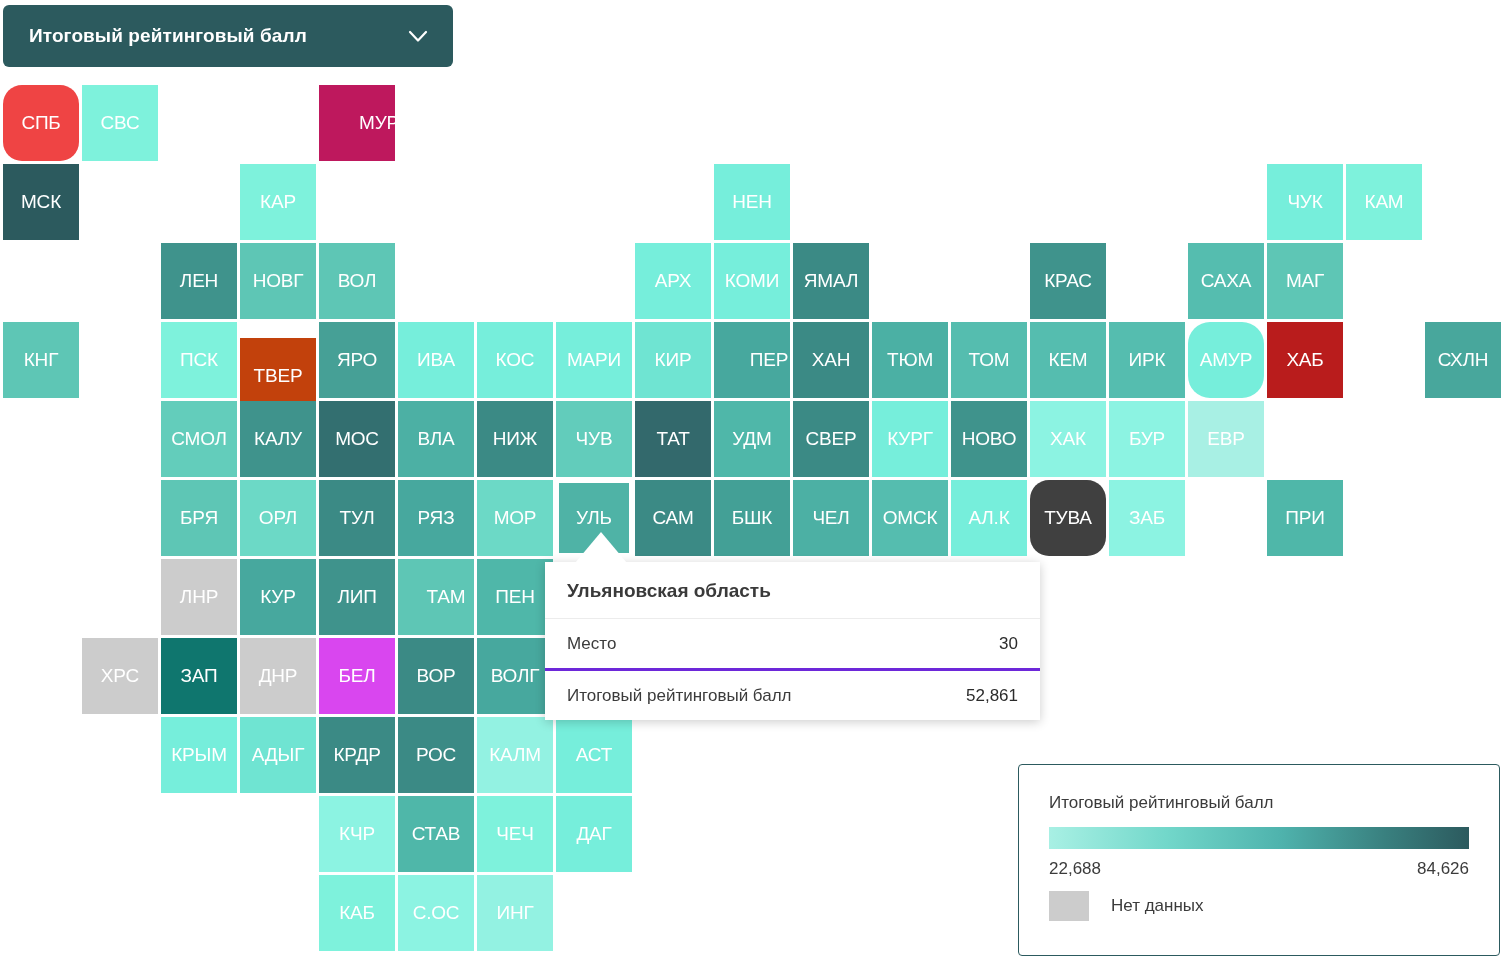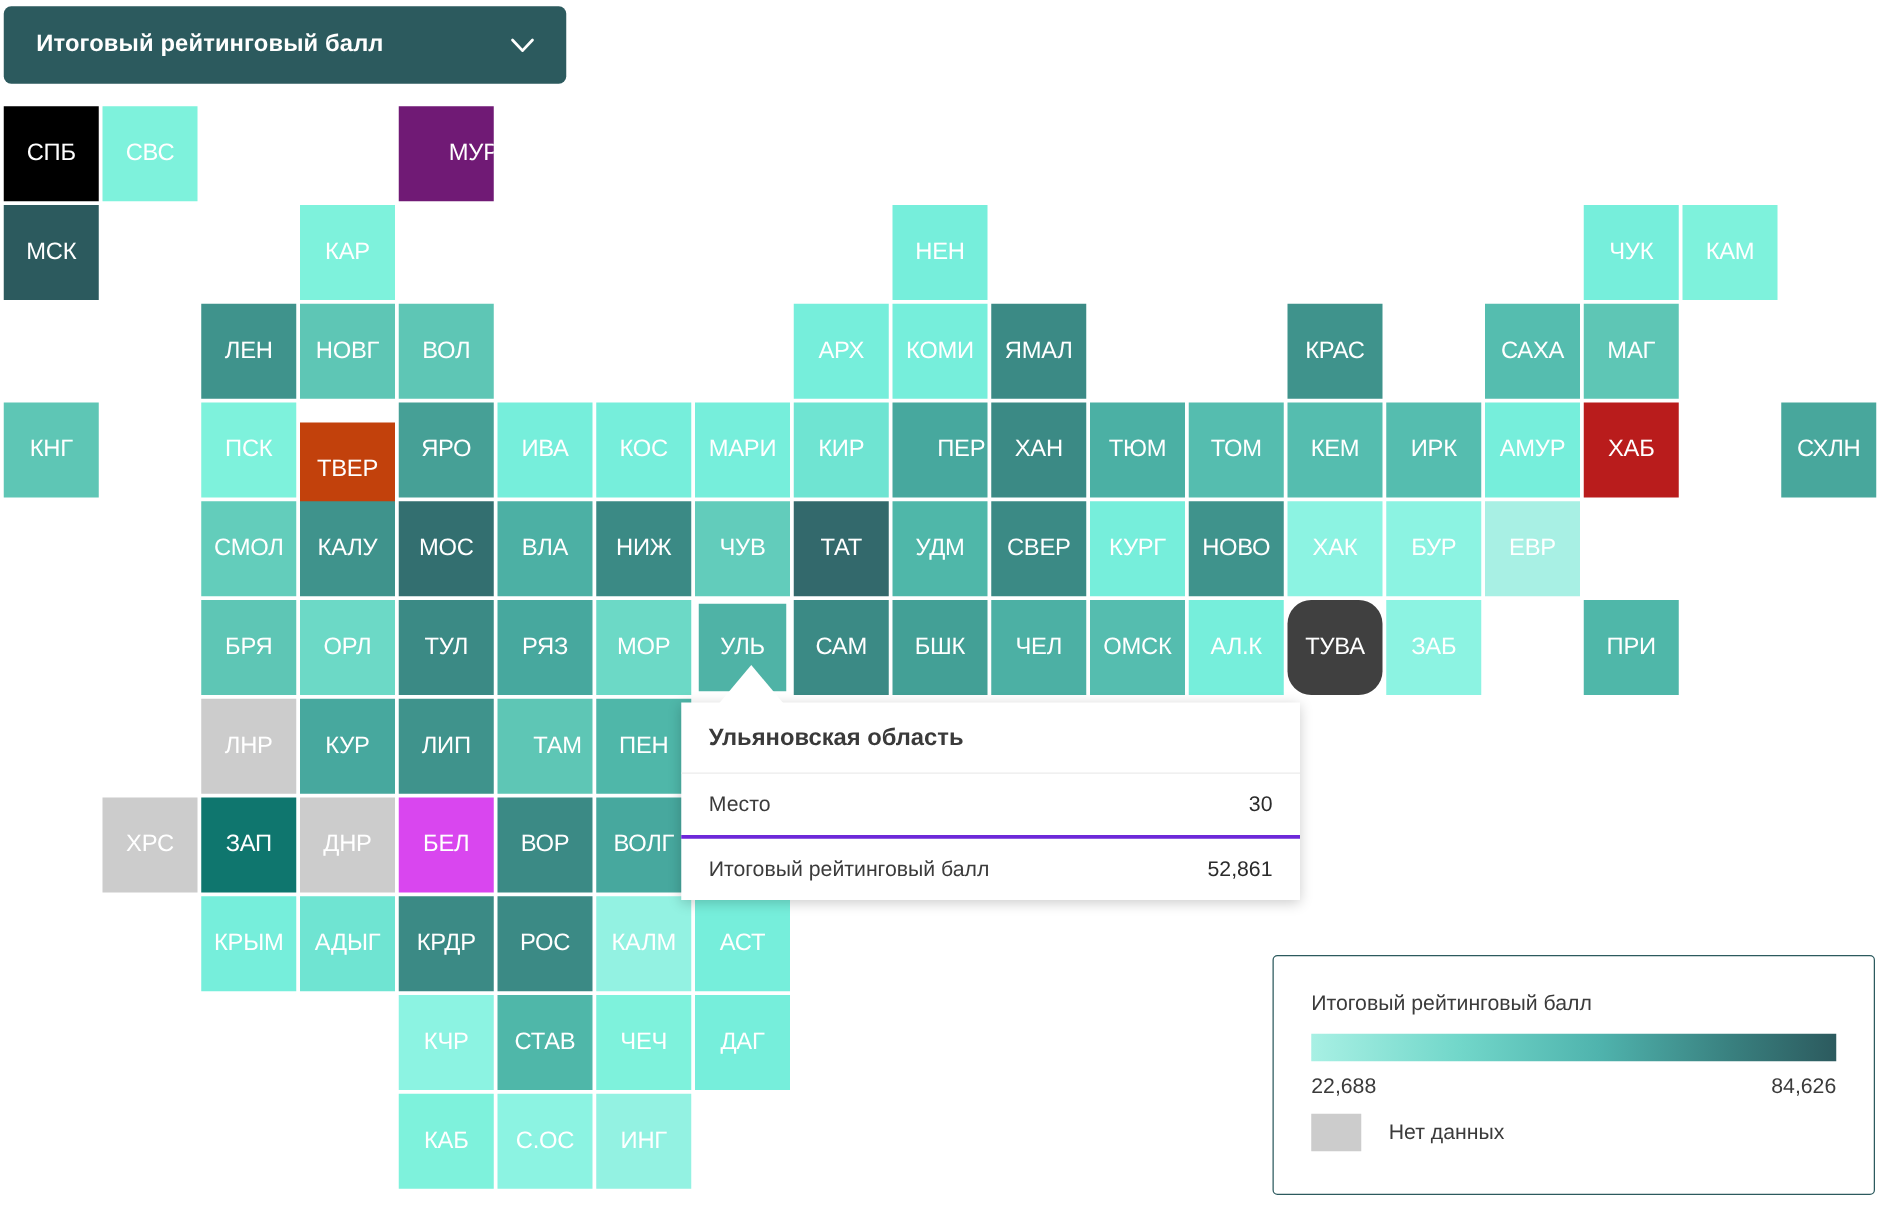--- a/index.html
+++ b/index.html
@@ -147,23 +147,23 @@
   <div class="selector">
     <span class="selector-label">Итоговый рейтинговый балл</span>
     <span class="chevron">
       <svg viewBox="0 0 26 26" width="26" height="26" aria-hidden="true">
         <path d="M5 9 L13 17.5 L21 9" fill="none" stroke="#ffffff" stroke-width="2.2" stroke-linecap="round" stroke-linejoin="round"></path>
       </svg>
     </span>
   </div>
 
   <div class="grid" id="tile-grid">
-      <div class="tile" style="left: 3px; top: 85px; background: #000000;">СПБ</div>
+      <div class="tile" style="left: 3px; top: 85px; background: #ef4444; border-radius: 19px;">СПБ</div>
       <div class="tile" style="left: 82px; top: 85px; background: rgb(126, 242, 220);">СВС</div>
-      <div class="tile" style="left: 319px; top: 85px; background: #701a75; padding-left: 44px;">МУР</div>
+      <div class="tile" style="left: 319px; top: 85px; background: #be185d; padding-left: 44px;">МУР</div>
       <div class="tile" style="left: 3px; top: 164px; background: rgb(44, 90, 94);">МСК</div>
       <div class="tile" style="left: 240px; top: 164px; background: rgb(126, 242, 220);">КАР</div>
       <div class="tile" style="left: 714px; top: 164px; background: rgb(118, 238, 219);">НЕН</div>
       <div class="tile" style="left: 1267px; top: 164px; background: rgb(118, 238, 219);">ЧУК</div>
       <div class="tile" style="left: 1346px; top: 164px; background: rgb(126, 242, 220);">КАМ</div>
       <div class="tile" style="left: 161px; top: 243px; background: rgb(63, 147, 140);">ЛЕН</div>
       <div class="tile" style="left: 240px; top: 243px; background: rgb(94, 198, 181);">НОВГ</div>
       <div class="tile" style="left: 319px; top: 243px; background: rgb(94, 198, 181);">ВОЛ</div>
       <div class="tile" style="left: 635px; top: 243px; background: rgb(118, 238, 219);">АРХ</div>
       <div class="tile" style="left: 714px; top: 243px; background: rgb(118, 238, 219);">КОМИ</div>
@@ -178,21 +178,21 @@
       <div class="tile" style="left: 398px; top: 322px; background: rgb(118, 238, 219);">ИВА</div>
       <div class="tile" style="left: 477px; top: 322px; background: rgb(118, 238, 219);">КОС</div>
       <div class="tile" style="left: 556px; top: 322px; background: rgb(118, 238, 219);">МАРИ</div>
       <div class="tile" style="left: 635px; top: 322px; background: rgb(111, 228, 210);">КИР</div>
       <div class="tile" style="left: 714px; top: 322px; background: rgb(71, 168, 158); padding-left: 34px;">ПЕР</div>
       <div class="tile" style="left: 793px; top: 322px; background: rgb(59, 138, 133);">ХАН</div>
       <div class="tile" style="left: 872px; top: 322px; background: rgb(75, 176, 164);">ТЮМ</div>
       <div class="tile" style="left: 951px; top: 322px; background: rgb(85, 189, 175);">ТОМ</div>
       <div class="tile" style="left: 1030px; top: 322px; background: rgb(85, 189, 175);">КЕМ</div>
       <div class="tile" style="left: 1109px; top: 322px; background: rgb(85, 189, 175);">ИРК</div>
-      <div class="tile" style="left: 1188px; top: 322px; background: rgb(118, 238, 219);">АМУР</div>
+      <div class="tile" style="left: 1188px; top: 322px; background: rgb(118, 238, 219); border-radius: 22px;">АМУР</div>
       <div class="tile" style="left: 1267px; top: 322px; background: #b91c1c;">ХАБ</div>
       <div class="tile" style="left: 1425px; top: 322px; background: rgb(72, 167, 156);">СХЛН</div>
       <div class="tile" style="left: 161px; top: 401px; background: rgb(99, 205, 187);">СМОЛ</div>
       <div class="tile" style="left: 240px; top: 401px; background: rgb(63, 147, 140);">КАЛУ</div>
       <div class="tile" style="left: 319px; top: 401px; background: rgb(51, 111, 112);">МОС</div>
       <div class="tile" style="left: 398px; top: 401px; background: rgb(76, 176, 164);">ВЛА</div>
       <div class="tile" style="left: 477px; top: 401px; background: rgb(59, 138, 133);">НИЖ</div>
       <div class="tile" style="left: 556px; top: 401px; background: rgb(98, 204, 187);">ЧУВ</div>
       <div class="tile" style="left: 635px; top: 401px; background: rgb(51, 105, 108);">ТАТ</div>
       <div class="tile" style="left: 714px; top: 401px; background: rgb(79, 183, 169);">УДМ</div>

